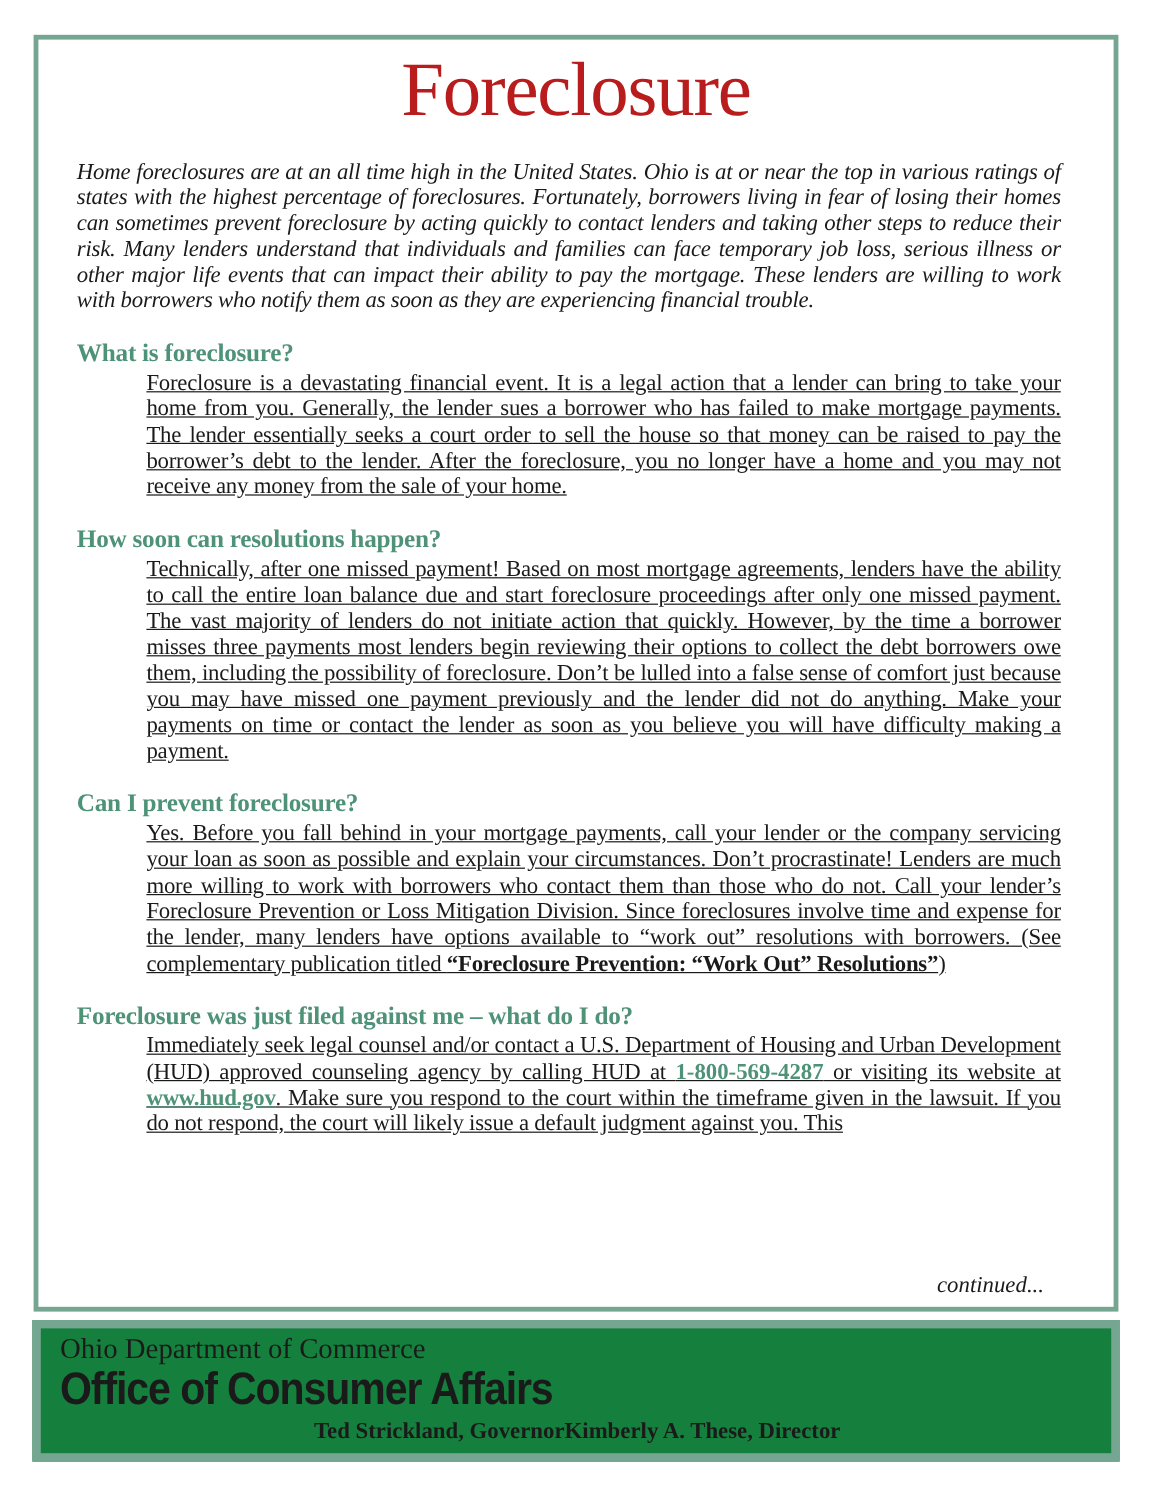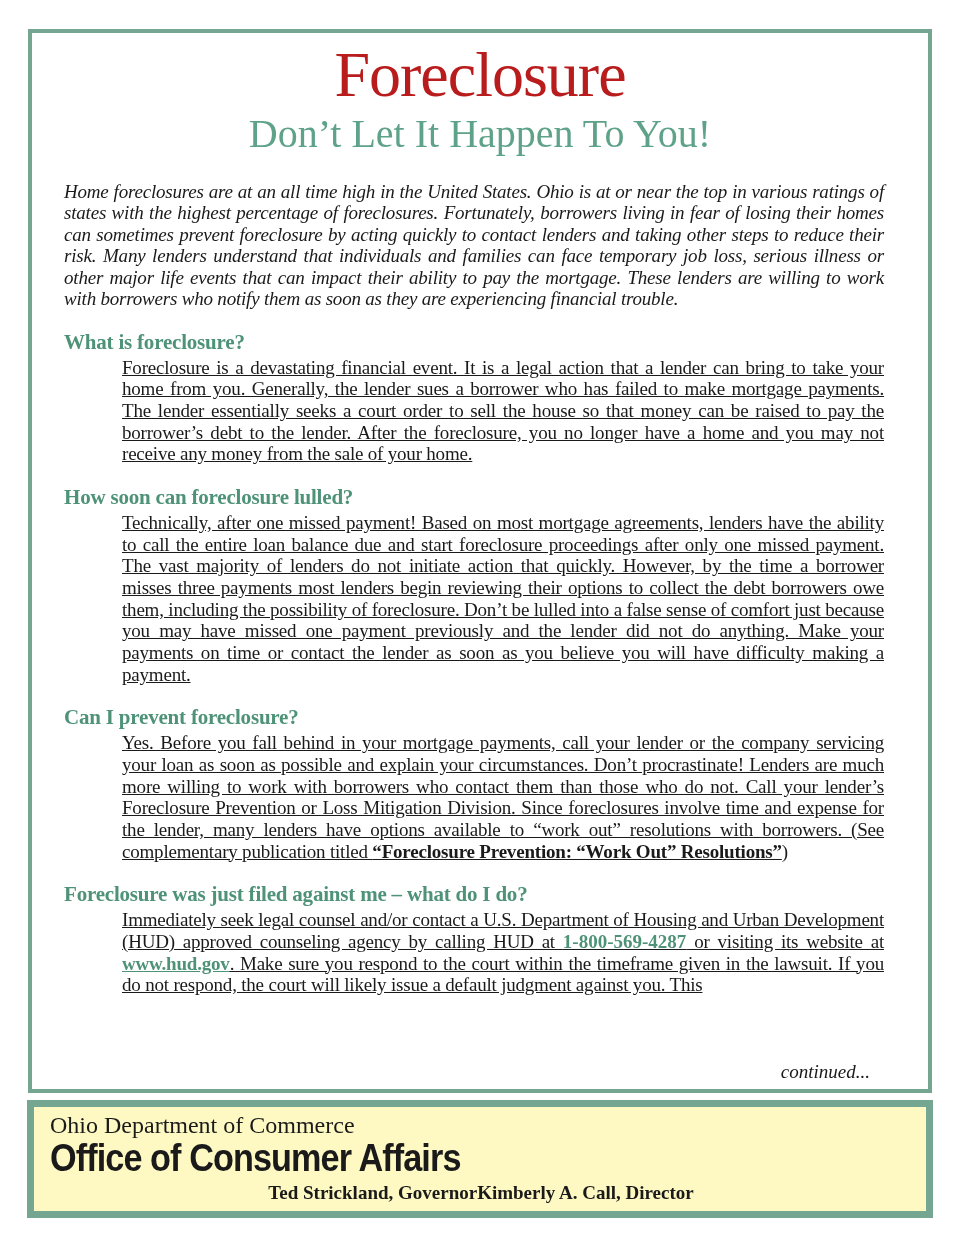--- a/index.html
+++ b/index.html
@@ -75,21 +75,21 @@
     position: absolute;
     right: 58px; bottom: 6px;
     font-style: italic;
     font-size: 19px;
   }
   .footer-box {
     position: absolute;
     left: 27px; top: 1100px;
     width: 906px; height: 118px;
     border: 7px solid #74a691;
-    background: #fef9c3;
+    background: #15803d;
     padding: 3px 14px 0 16px;
   }
   .footer-dept {
     font-size: 24px;
     line-height: 1.1;
     font-weight: normal;
     margin: 2px 0 0 0;
   }
   .footer-office {
     font-family: "Liberation Sans", sans-serif;
@@ -109,31 +109,30 @@
     font-size: 19px;
     margin-top: 3px;
   }
 </style>
 </head>
 <body>
 
 <div class="main-box">
 
   <h1 class="doc-title">Foreclosure</h1>
-  <h2 class="doc-subtitle">Don’t Let It Happen To You!</h2>
 
   <p class="intro">Home foreclosures are at an all time high in the United States.  Ohio is at or near the top in various ratings of states with the highest percentage of foreclosures.  Fortunately, borrowers living in fear of losing their homes can sometimes prevent foreclosure by acting quickly to contact lenders and taking other steps to reduce their risk.  Many lenders understand that individuals and families can face temporary job loss, serious illness or other major life events that can impact their ability to pay the mortgage.  These lenders are willing to work with borrowers who notify them as soon as they are experiencing financial trouble.</p>
 
   <div class="sec">
     <h3 class="sec-heading">What is foreclosure?</h3>
     <p class="sec-body"><span>Foreclosure is a devastating financial event.  It is a legal action that a lender can bring to take your home from you.  Generally, the lender sues a borrower who has failed to make mortgage payments.  The lender essentially seeks a court order to sell the house so that money can be raised to pay the borrower’s debt to the lender.  After the foreclosure, you no longer have a home and you may not receive any money from the sale of your home.</span></p>
   </div>
 
   <div class="sec">
-    <h3 class="sec-heading">How soon can foreclosure lulled?</h3>
+    <h3 class="sec-heading">How soon can resolutions happen?</h3>
     <p class="sec-body"><span>Technically, after one missed payment!  Based on most mortgage agreements, lenders have the ability to call the entire loan balance due and start foreclosure proceedings after only one missed payment.  The vast majority of lenders do not initiate action that quickly.  However, by the time a borrower misses three payments most lenders begin reviewing their options to collect the debt borrowers owe them, including the possibility of foreclosure.  Don’t be lulled into a false sense of comfort just because you may have missed one payment previously and the lender did not do anything.  Make your payments on time or contact the lender as soon as you believe you will have difficulty making a payment.</span></p>
   </div>
 
   <div class="sec">
     <h3 class="sec-heading">Can I prevent foreclosure?</h3>
     <p class="sec-body"><span>Yes.  Before you fall behind in your mortgage payments, call your lender or the company servicing your loan as soon as possible and explain your circumstances.  Don’t procrastinate!  Lenders are much more willing to work with borrowers who contact them than those who do not.  Call your lender’s Foreclosure Prevention or Loss Mitigation Division.  Since foreclosures involve time and expense for the lender, many lenders have options available to “work out” resolutions with borrowers.  (See complementary publication titled </span><span class="bold-run">“Foreclosure Prevention: “Work Out” Resolutions”</span><span>)</span></p>
   </div>
 
   <div class="sec">
     <h3 class="sec-heading">Foreclosure was just filed against me – what do I do?</h3>
@@ -141,15 +140,15 @@
   </div>
 
   <div class="continued">continued...</div>
 </div>
 
 <div class="footer-box">
   <div class="footer-dept">Ohio Department of Commerce</div>
   <div class="footer-office">Office of Consumer Affairs</div>
   <div class="footer-row">
     <span>Ted Strickland, Governor</span>
-    <span>Kimberly A. Call, Director</span>
+    <span>Kimberly A. These, Director</span>
   </div>
 </div>
 
 </body></html>

